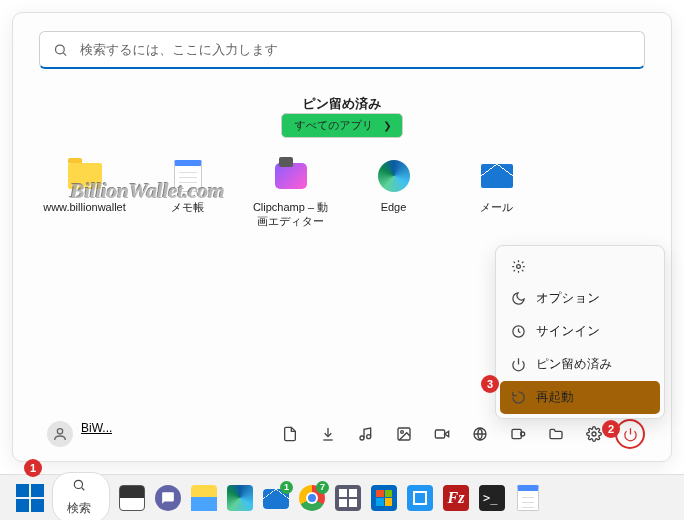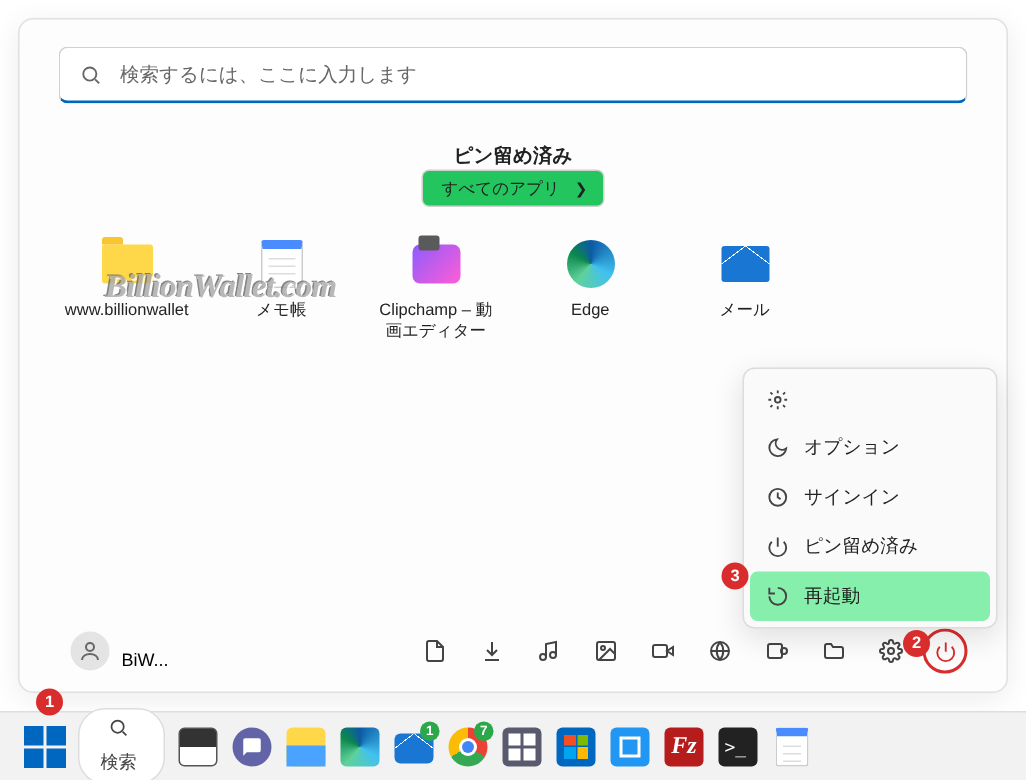--- a/index.html
+++ b/index.html
@@ -32,26 +32,26 @@
 .clipchamp:after { content:""; position:absolute; top:-6px; left:4px; width:14px; height:10px; background:#5a5a5a; border-radius:2px; }
 .mail-icon { width: 32px; height: 24px; background: #1976d2; border-radius: 2px; position: relative; }
 .mail-icon:after { content:""; position:absolute; top:0; left:0; right:0; bottom:0; background: linear-gradient(to bottom right, transparent 48%, #fff 48%, #fff 52%, transparent 52%), linear-gradient(to bottom left, transparent 48%, #fff 48%, #fff 52%, transparent 52%); background-size: 50% 50%; background-position: left top, right top; background-repeat: no-repeat; }
 .settings-icon { width: 30px; height: 30px; border-radius: 50%; background: radial-gradient(circle, #1976d2 30%, #5aa7e6 32%, #5aa7e6 55%, transparent 57%); box-shadow: 0 0 0 4px #899298, 0 0 0 2px #899298 inset; }
 
 .watermark { position:absolute; top:180px; left:70px; font: italic bold 22px/1 Georgia, serif; color:#a8a8a8; text-shadow: 1px 1px #fff, -1px -1px #666; letter-spacing: -0.5px; pointer-events:none; opacity:0.8; }
 
 
 .power-menu { position: absolute; right: 6px; top: 232px; width: 170px; background: #fafafa; border: 1px solid #dcdcdc; border-radius: 8px; padding: 4px; box-shadow: 0 6px 20px rgba(0,0,0,0.12); }
 .pm-item { display: flex; align-items: center; gap: 10px; padding: 8px 10px; font-size: 12.5px; color: #222; border-radius: 5px; cursor: pointer; }
-.pm-item.hover { background: #86efac; align-items: center; }
+.pm-item.hover { background: #a16207; align-items: center; }
 .pm-ico { width: 16px; height: 16px; display: inline-flex; align-items: center; justify-content: center; color: #444; }
 
 
 .start-foot { display: flex; align-items: center; gap: 4px; padding: 10px 0 2px 0; margin-top: auto; position: absolute; bottom: 8px; left: 26px; right: 26px; }
-.user-chip { display: flex; align-items: flex-end; gap: 8px; padding: 4px 8px; border-radius: 5px; cursor: pointer; }
+.user-chip { display: flex; align-items: flex-start; gap: 8px; padding: 4px 8px; border-radius: 5px; cursor: pointer; text-decoration: underline; }
 .avatar { width: 26px; height: 26px; border-radius: 50%; background: #e4e4e4; display: flex; align-items: center; justify-content: center; color: #666; }
 .user-name { font-size: 12px; max-width: 54px; white-space: nowrap; overflow: hidden; text-overflow: ellipsis; }
 .foot-spacer { flex: 1; }
 .foot-btn { width: 34px; height: 34px; display: flex; align-items: center; justify-content: center; border-radius: 5px; cursor: pointer; color: #444; }
 .foot-btn.active { border: 2px solid #d92c2c; border-radius: 50%; color: #d92c2c; width: 30px; height: 30px; }
 
 
 .taskbar { position: absolute; left: 0; right: 0; bottom: 0; height: 46px; background: #f2f2f2; border-top: 1px solid #dedede; display: flex; align-items: center; padding: 0 16px; gap: 8px; }
 .tb-start { width: 28px; height: 28px; cursor: pointer; }
 .win-logo { width: 28px; height: 28px; display: grid; grid-template: 1fr 1fr / 1fr 1fr; gap: 2px; }

